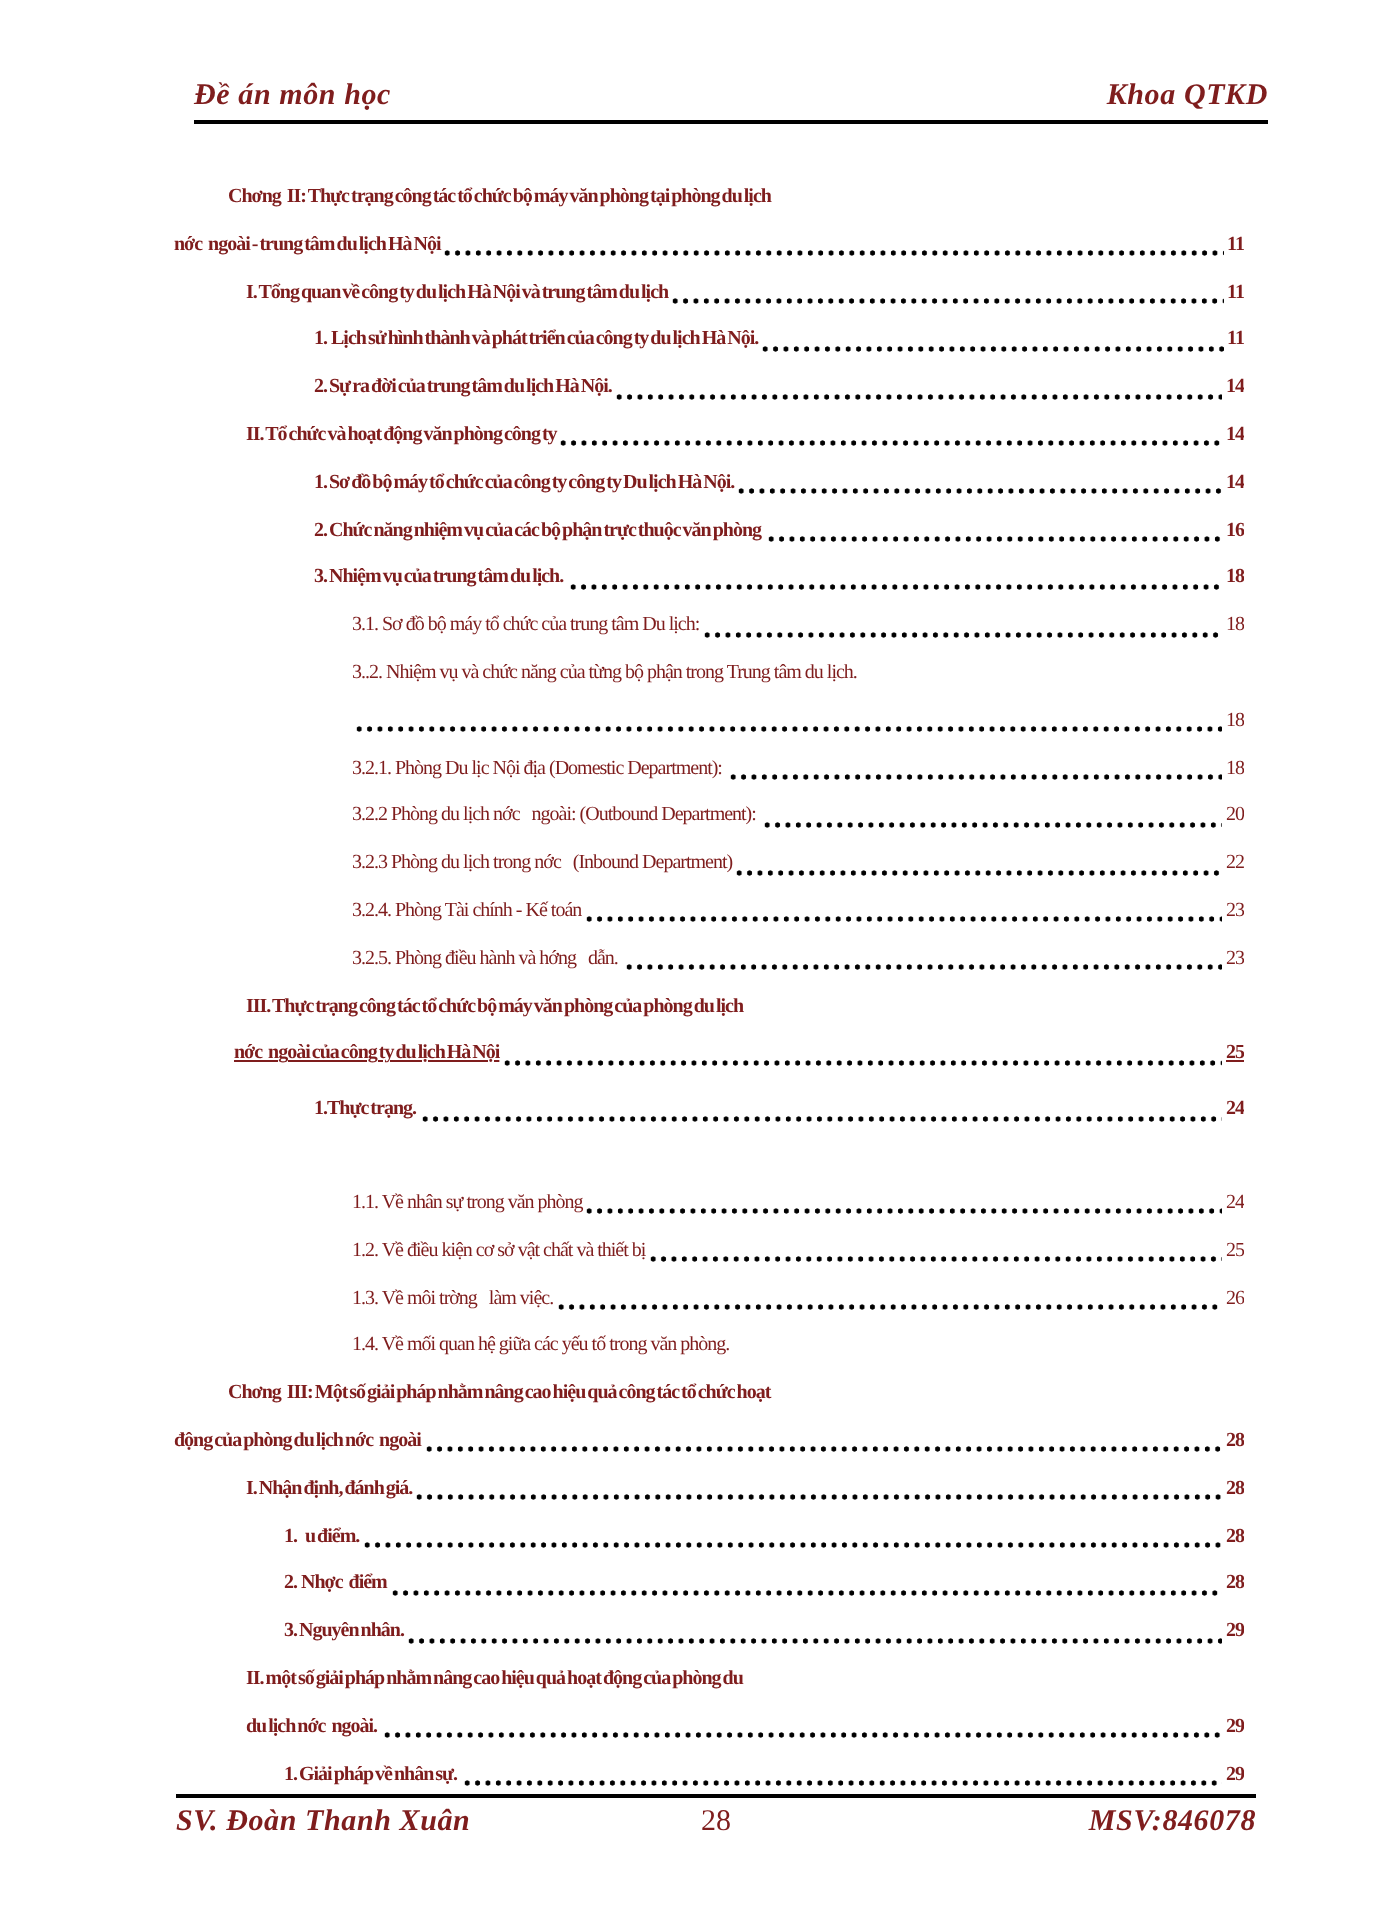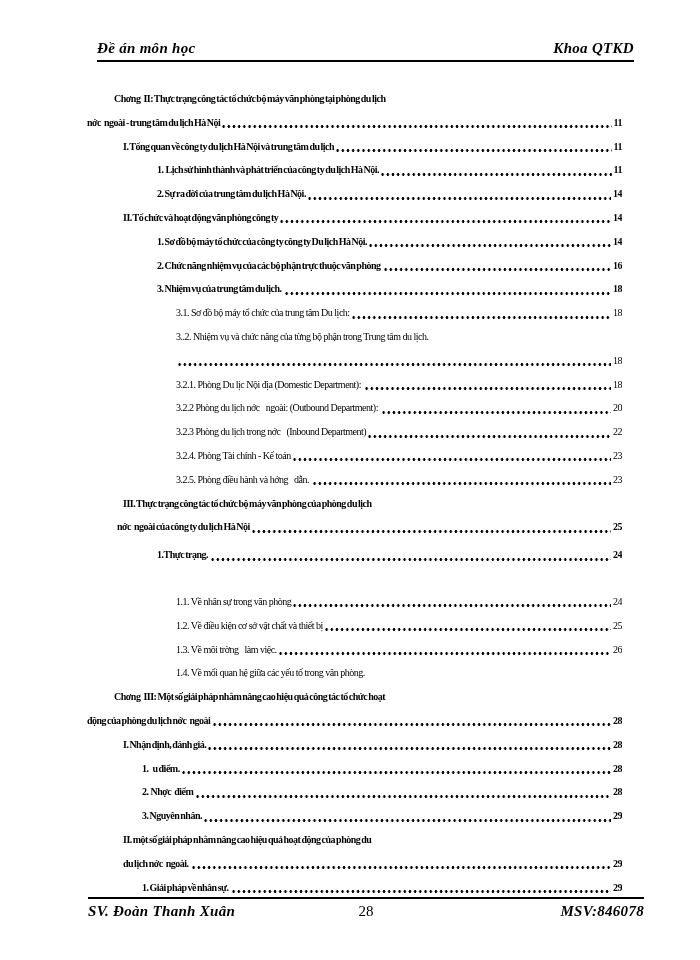--- a/index.html
+++ b/index.html
@@ -1,21 +1,21 @@
 <!DOCTYPE html>
 <html><head>
 <meta charset="utf-8">
 <style>
   html,body { margin:0; padding:0; background:#e8e8e8; }
   .page {
     position:relative;
     width:700px; height:960px;
     margin:0 auto;
     background:#ffffff;
-    color:#000000;
+    color:#7f1d1d;
     font-family:"Liberation Serif","DejaVu Serif",serif;
     overflow:hidden;
   }
   
   .header {
     position:absolute; left:97px; right:66px; top:40px;
     display:flex; justify-content:space-between; align-items:baseline;
     font-style:italic; font-weight:bold; font-size:15px;
     border-bottom:2px solid #000;
     padding-bottom:3px;
@@ -40,21 +40,21 @@
     align-self:stretch;
     margin-left:1px; margin-right:1px;
     background-image:radial-gradient(circle, #000 1.15px, transparent 1.45px);
     background-size:5.2px 5px;
     background-position:0 13.5px;
     background-repeat:repeat-x;
   }
   .p { flex:0 0 auto; padding-left:1px; }
   
   .footer {
-    position:absolute; left:88px; right:56px; top:897px;
+    position:absolute; left:88px; right:72px; top:897px;
     border-top:2px solid #000;
     padding-top:4px;
     display:grid; grid-template-columns:1fr auto 1fr; align-items:baseline;
     font-style:italic; font-weight:bold; font-size:15px;
     letter-spacing:0.3px;
   }
   .footer .left  { justify-self:start; }
   .footer .mid   { justify-self:center; font-style:normal; font-weight:normal; font-size:15px; letter-spacing:0; }
   .footer .right { justify-self:end; }
 </style>
@@ -80,21 +80,21 @@
       <div class="row b" style="padding-left: 72px;"><span class="t">3. Nhiệm vụ của trung tâm du lịch. </span><span class="dots"></span><span class="p">18</span></div>
       <div class="row" style="padding-left: 91px;"><span class="t">3.1. Sơ đồ bộ máy tổ chức của trung tâm Du lịch:</span><span class="dots"></span><span class="p">18</span></div>
       <div class="row" style="padding-left: 91px;"><span class="t">3..2. Nhiệm vụ và chức năng của từng bộ phận trong Trung tâm du lịch.</span></div>
       <div class="row" style="padding-left: 91px;"><span class="t"></span><span class="dots"></span><span class="p">18</span></div>
       <div class="row" style="padding-left: 91px;"><span class="t">3.2.1. Phòng Du lịc Nội địa (Domestic Department): </span><span class="dots"></span><span class="p">18</span></div>
       <div class="row" style="padding-left: 91px; text-align: right;"><span class="t">3.2.2 Phòng du lịch nớc   ngoài: (Outbound Department): </span><span class="dots"></span><span class="p">20</span></div>
       <div class="row" style="padding-left: 91px;"><span class="t">3.2.3 Phòng du lịch trong nớc   (Inbound Department)</span><span class="dots"></span><span class="p">22</span></div>
       <div class="row" style="padding-left: 91px;"><span class="t">3.2.4. Phòng Tài chính - Kế toán</span><span class="dots"></span><span class="p">23</span></div>
       <div class="row" style="padding-left: 91px;"><span class="t">3.2.5. Phòng điều hành và hớng   dẫn. </span><span class="dots"></span><span class="p">23</span></div>
       <div class="row b" style="padding-left: 38px;"><span class="t">III. Thực trạng công tác tổ chức bộ máy văn phòng của phòng du lịch</span></div>
-      <div class="row b" style="padding-left: 32px;"><span class="t">nớc   ngoài của công ty du lịch Hà Nội</span><span class="dots"></span><span class="p">25</span></div>
+      <div class="row b" style="padding-left: 32px; text-decoration: underline;"><span class="t">nớc   ngoài của công ty du lịch Hà Nội</span><span class="dots"></span><span class="p">25</span></div>
       <div class="row b" style="padding-left: 72px; margin-top: 4px;"><span class="t">1.Thực trạng. </span><span class="dots"></span><span class="p">24</span></div>
       <div class="row" style="padding-left: 91px; margin-top: 23px;"><span class="t">1.1. Về nhân sự trong văn phòng</span><span class="dots"></span><span class="p">24</span></div>
       <div class="row" style="padding-left: 91px;"><span class="t">1.2. Về điều kiện cơ sở vật chất và thiết bị</span><span class="dots"></span><span class="p">25</span></div>
       <div class="row" style="padding-left: 91px;"><span class="t">1.3. Về môi trờng   làm việc.</span><span class="dots"></span><span class="p">26</span></div>
       <div class="row" style="padding-left: 91px; flex-direction: column;"><span class="t">1.4. Về mối quan hệ giữa các yếu tố trong văn phòng. </span><span class="dots"></span><span class="p">27</span></div>
       <div class="row b" style="padding-left: 29px;"><span class="t">Chơng   III: Một số giải pháp nhằm nâng cao hiệu quả công tác tổ chức hoạt</span></div>
       <div class="row b" style="padding-left: 2px;"><span class="t">động của phòng du lịch nớc   ngoài </span><span class="dots"></span><span class="p">28</span></div>
       <div class="row b" style="padding-left: 38px;"><span class="t">I. Nhận định, đánh giá.</span><span class="dots"></span><span class="p">28</span></div>
       <div class="row b" style="padding-left: 57px;"><span class="t">1.    u điểm.</span><span class="dots"></span><span class="p">28</span></div>
       <div class="row b" style="padding-left: 57px;"><span class="t">2.  Nhợc   điểm </span><span class="dots"></span><span class="p">28</span></div>

